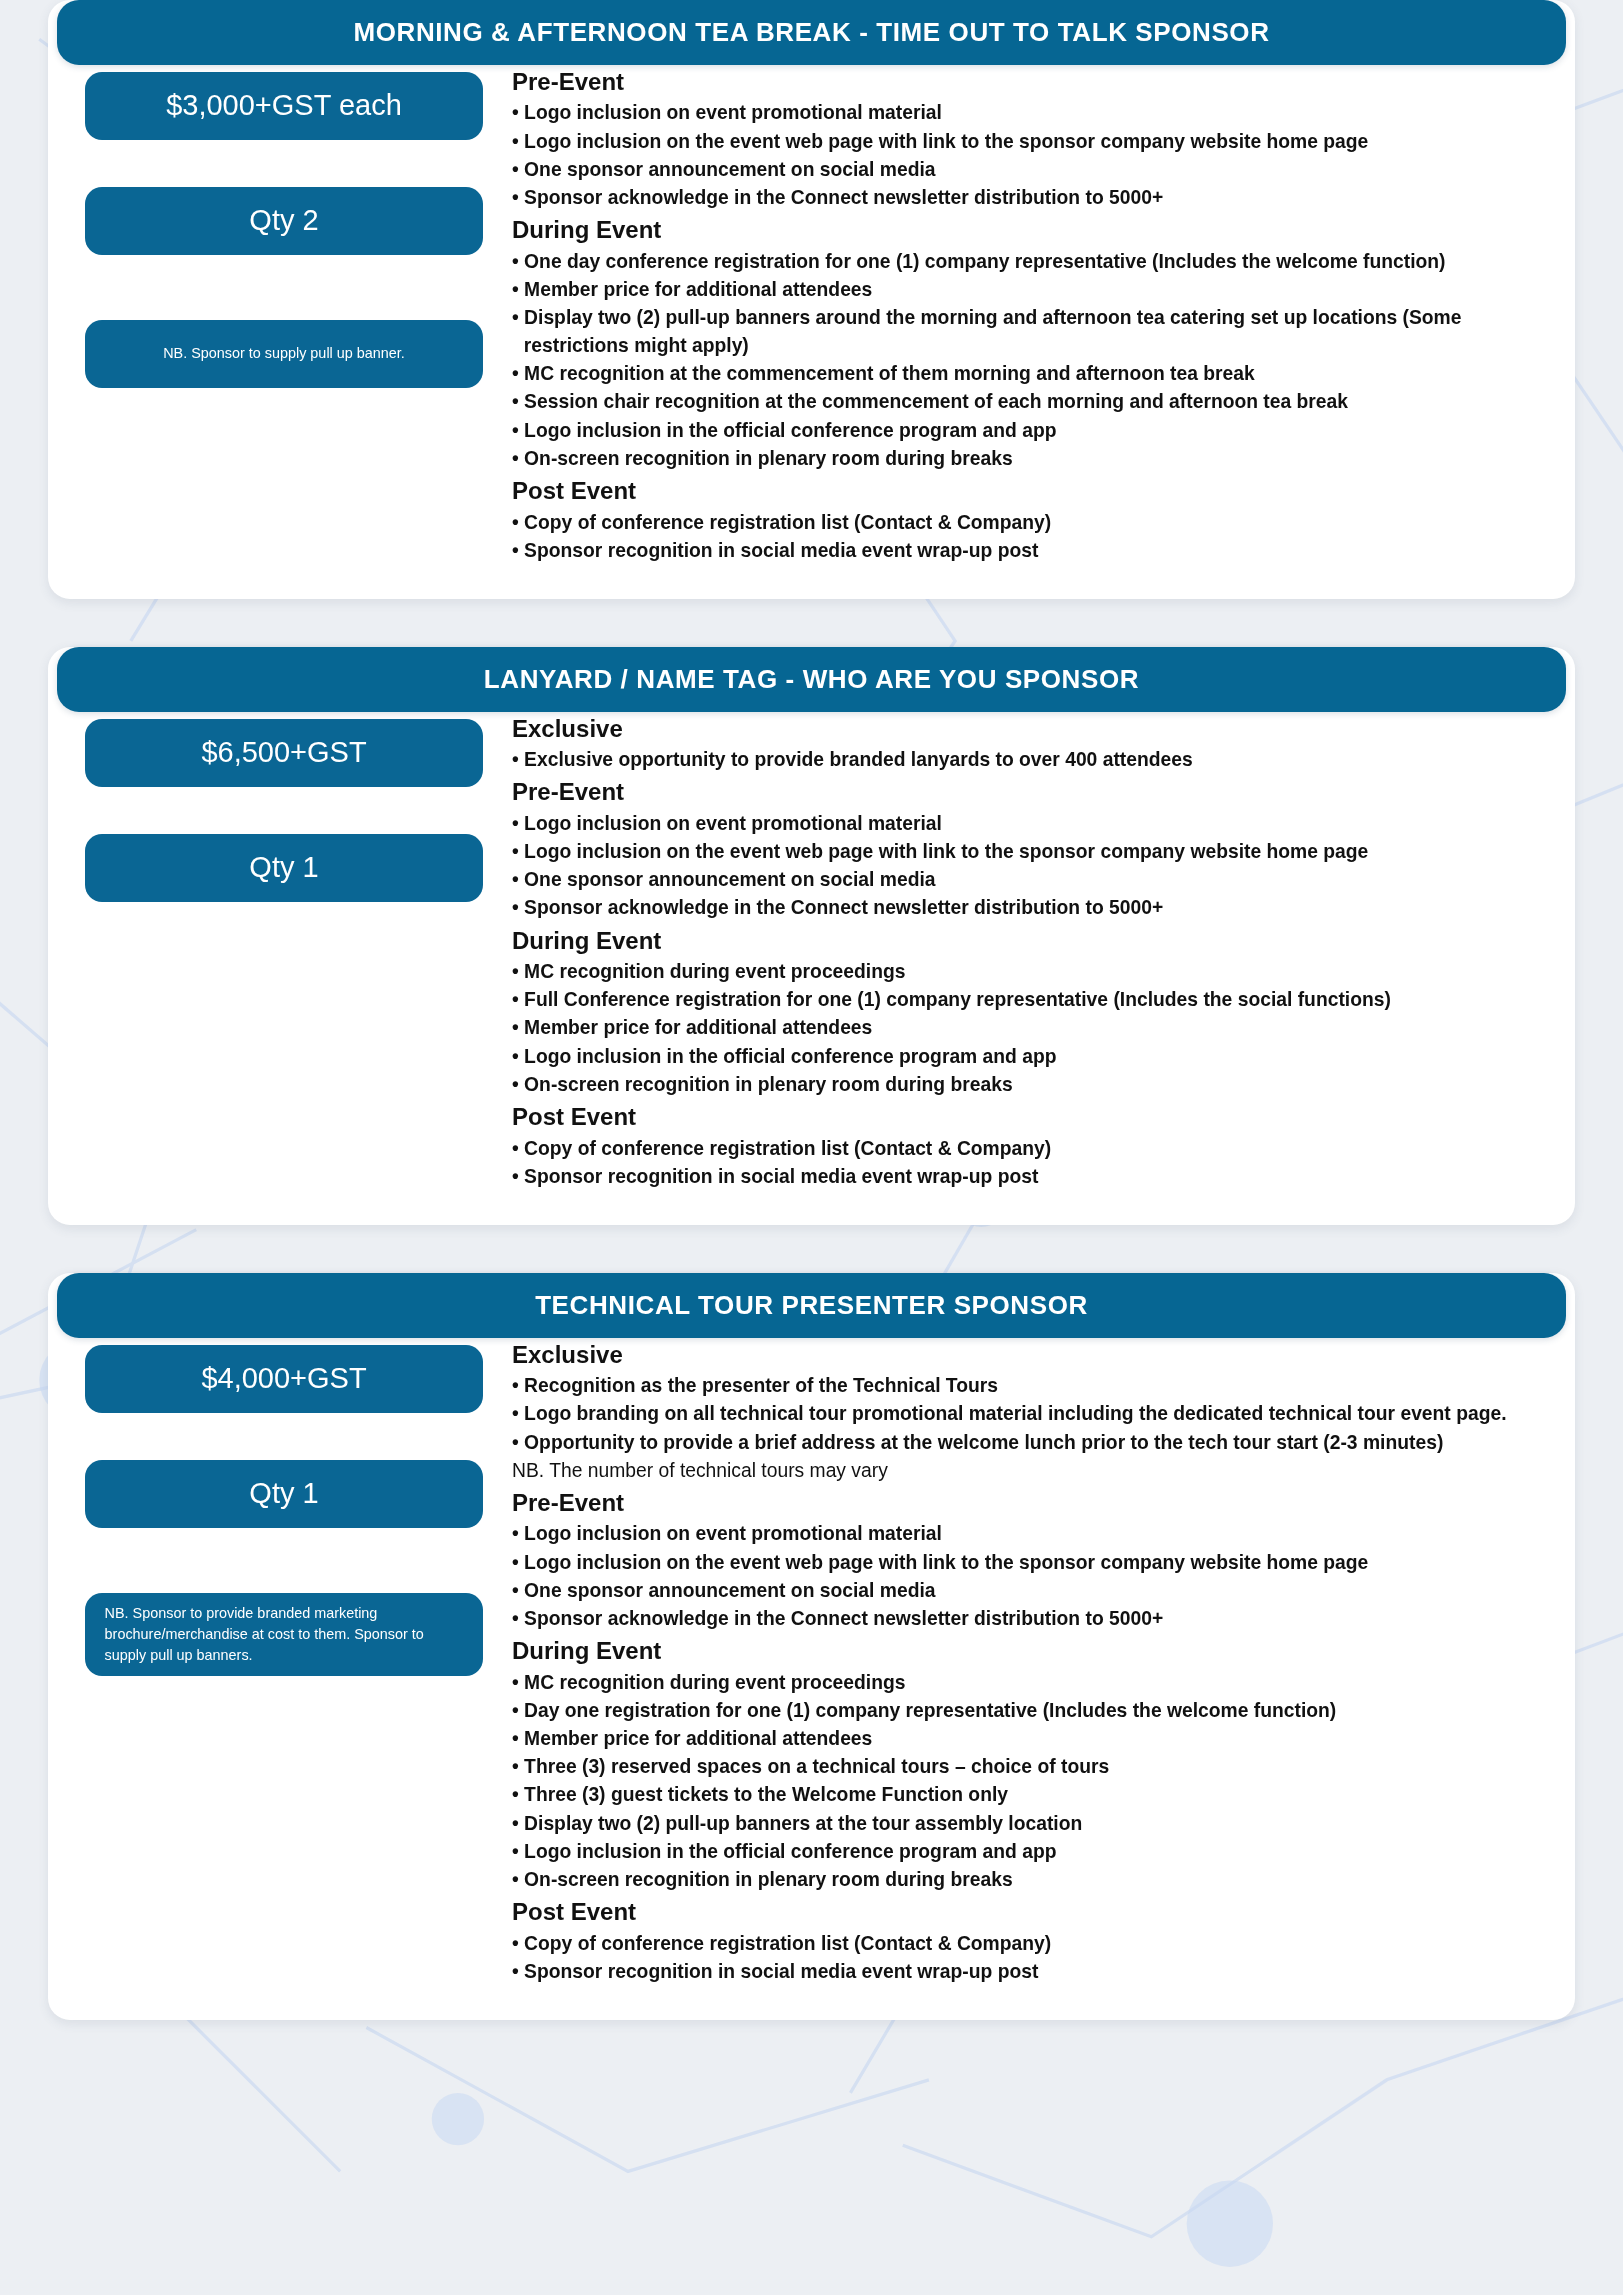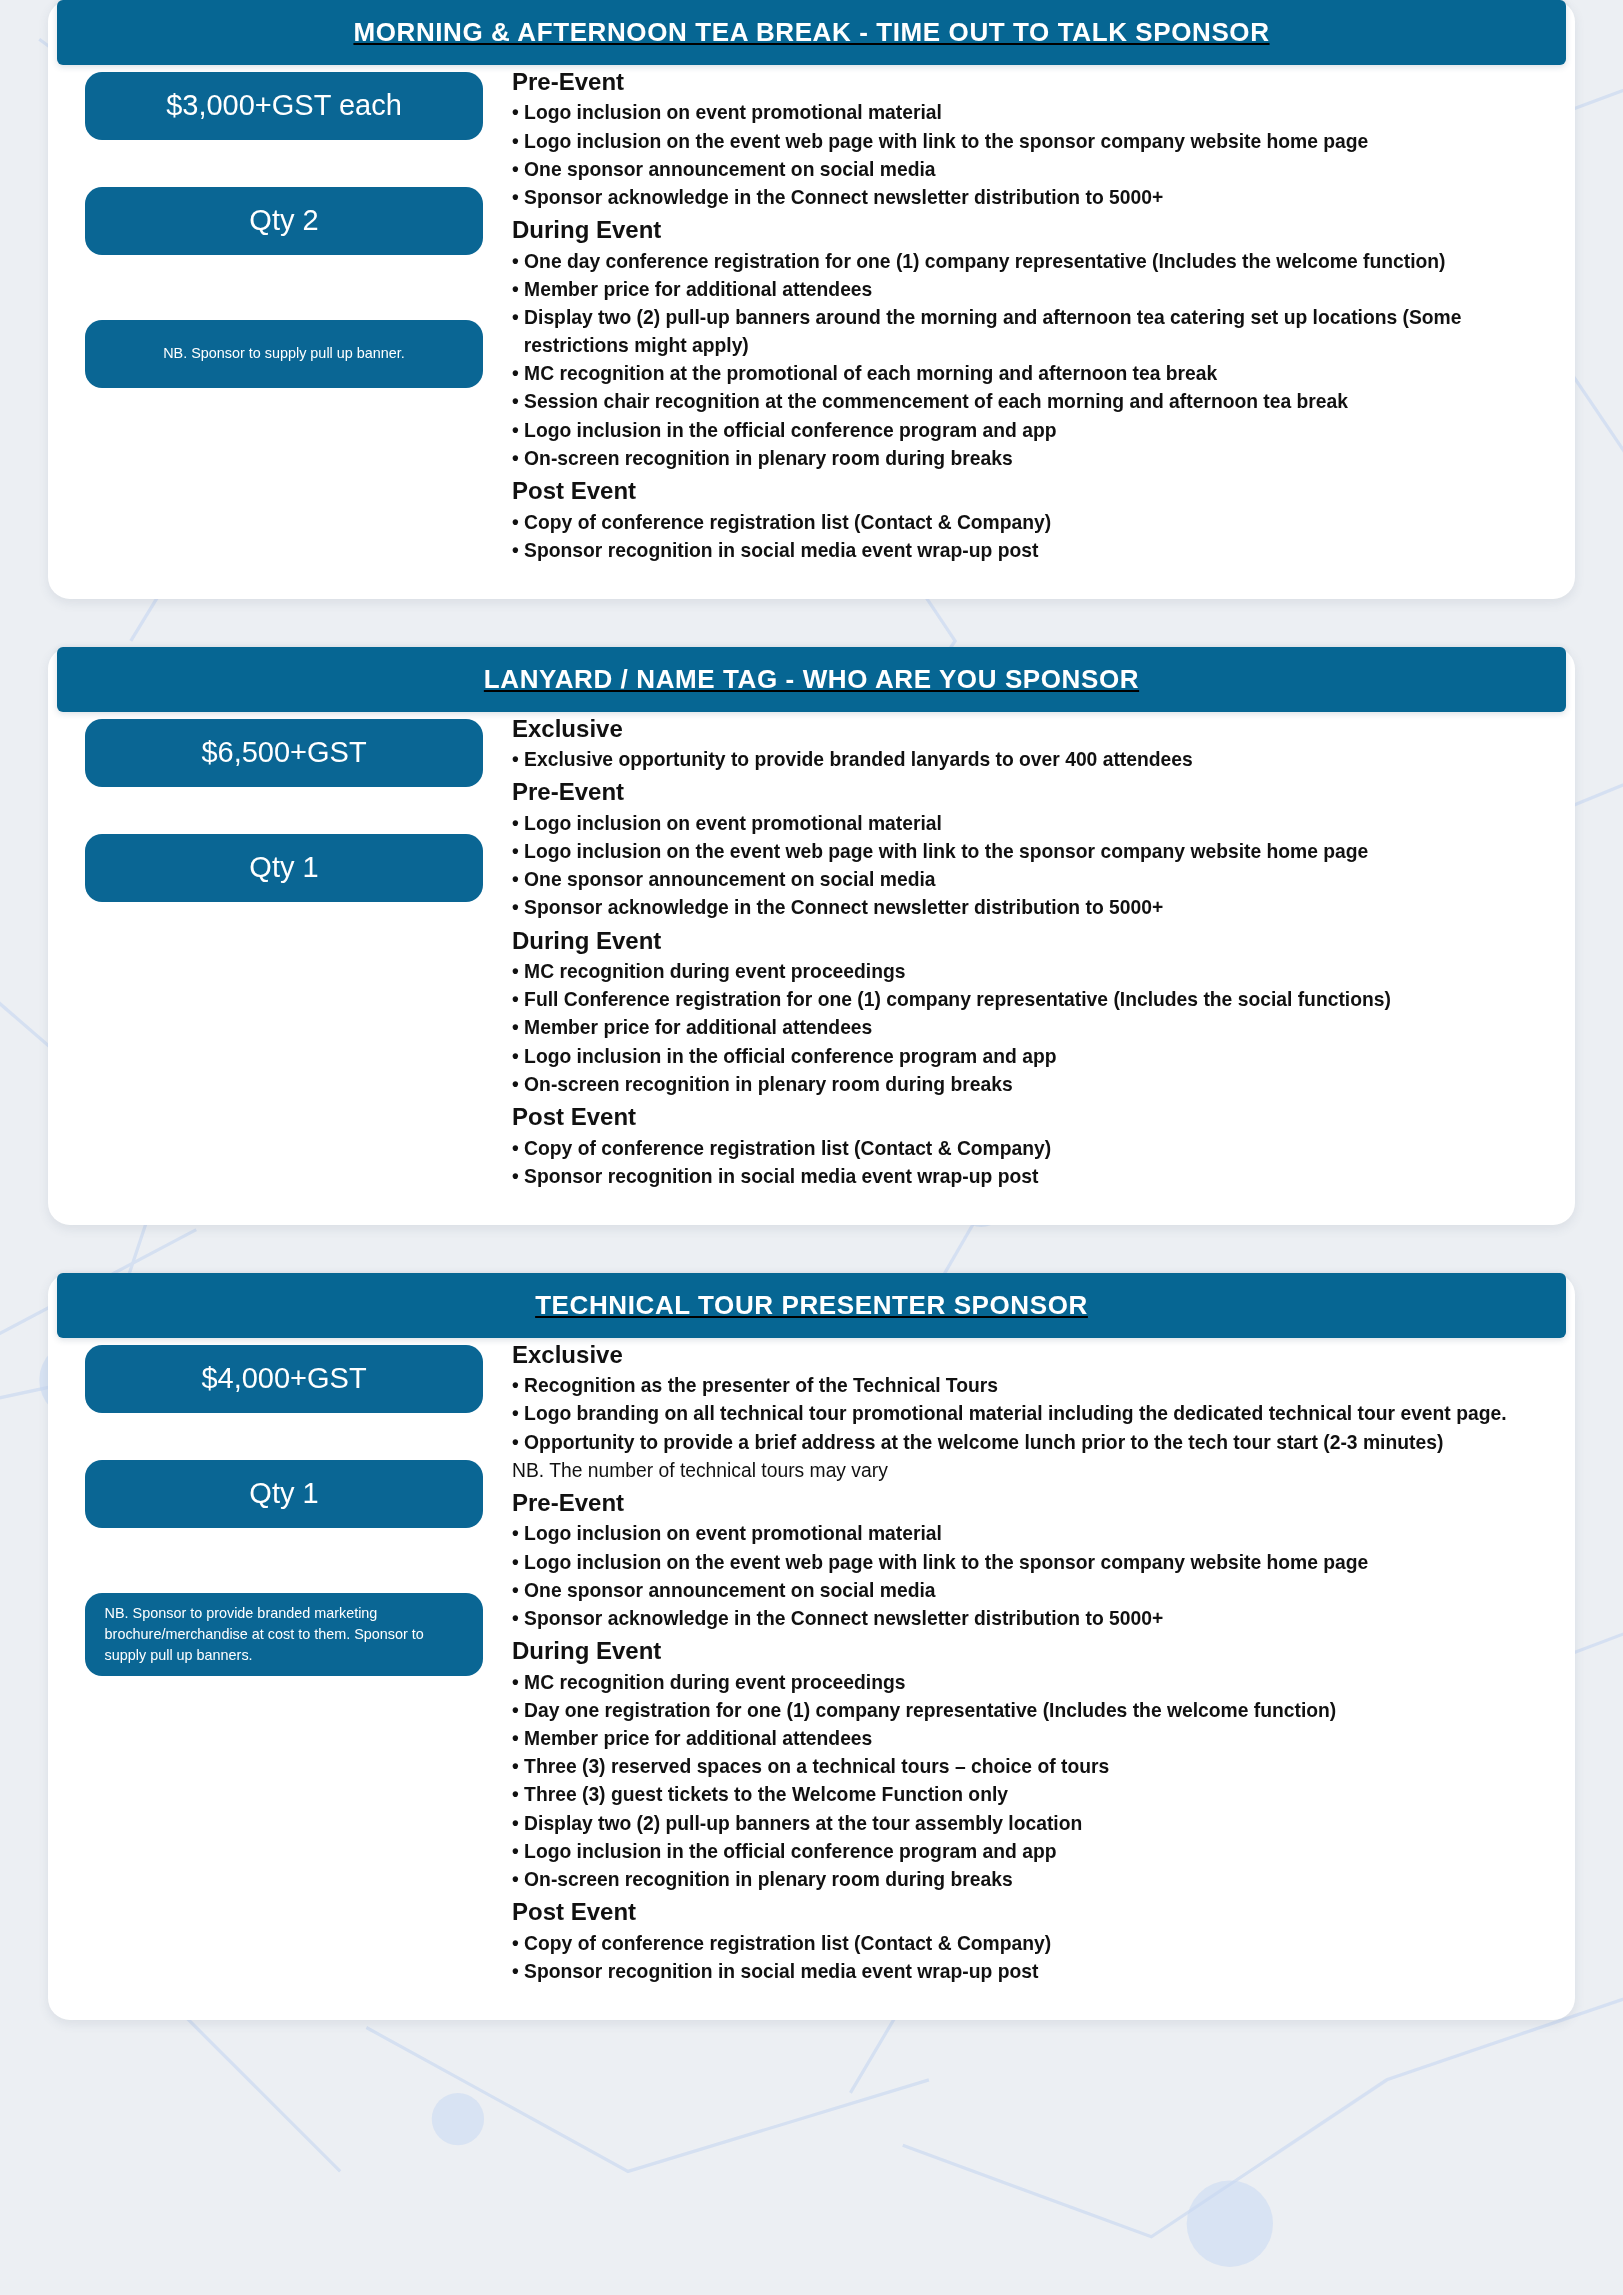--- a/index.html
+++ b/index.html
@@ -51,27 +51,26 @@
     gap: 0;
   }
 
   .section-header {
     position: absolute;
     top: 0;
     left: 9.2px;
     right: 9.2px;
     height: 65px;
     background: #066693;
-    border-radius: 6px;
+    border-radius: 22px;
     display: flex;
     align-items: center;
     justify-content: center;
     z-index: 3;
     box-shadow: 0 2px 5.9px rgba(40, 70, 100, 0.17);
-    text-decoration: underline;
   }
 
   .section-header-title {
     color: #ffffff;
     font-size: 26px;
     font-weight: bold;
     letter-spacing: 0.6px;
     text-align: center;
     line-height: 1.1;
   }
@@ -213,21 +212,21 @@
         <div class="benefit-heading">Pre-Event</div>
         <div class="benefit-item">• Logo inclusion on event promotional material</div>
         <div class="benefit-item">• Logo inclusion on the event web page with link to the sponsor company website home page</div>
         <div class="benefit-item">• One sponsor announcement on social media</div>
         <div class="benefit-item">• Sponsor acknowledge in the Connect newsletter distribution to 5000+</div>
 
         <div class="benefit-heading">During Event</div>
         <div class="benefit-item">• One day conference registration for one (1) company representative (Includes the welcome function)</div>
         <div class="benefit-item">• Member price for additional attendees</div>
         <div class="benefit-item">• Display two (2) pull-up banners around the morning and afternoon tea catering set up locations (Some restrictions might apply)</div>
-        <div class="benefit-item">• MC recognition at the promotional of each morning and afternoon tea break</div>
+        <div class="benefit-item">• MC recognition at the commencement of them morning and afternoon tea break</div>
         <div class="benefit-item">• Session chair recognition at the commencement of each morning and afternoon tea break</div>
         <div class="benefit-item">• Logo inclusion in the official conference program and app</div>
         <div class="benefit-item">• On-screen recognition in plenary room during breaks</div>
 
         <div class="benefit-heading">Post Event</div>
         <div class="benefit-item">• Copy of conference registration list (Contact &amp; Company)</div>
         <div class="benefit-item">• Sponsor recognition in social media event wrap-up post</div>
       </div>
 
     </div>

